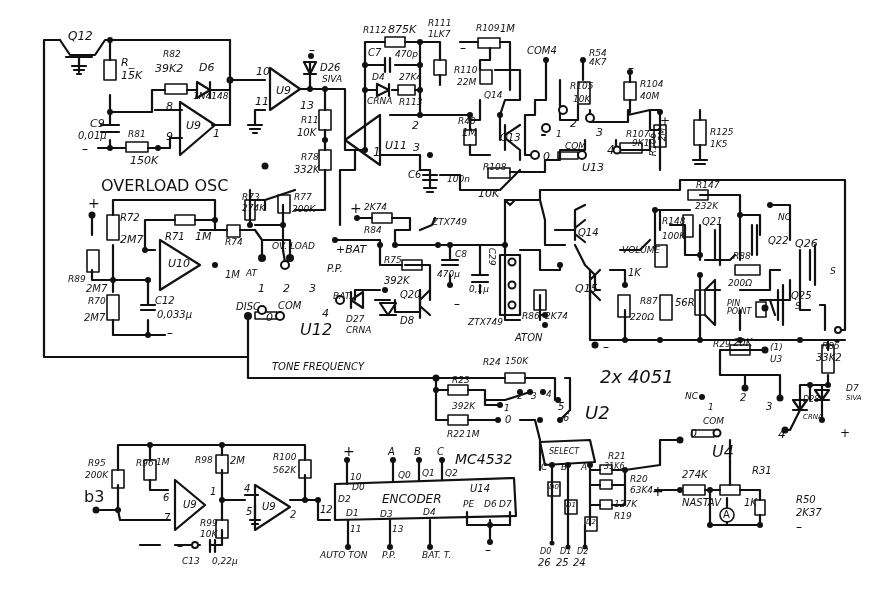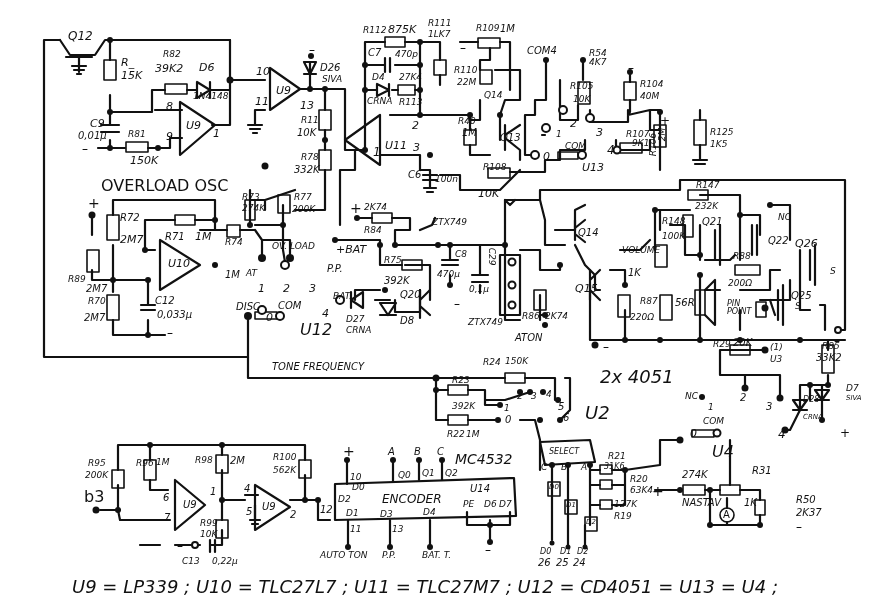--- a/index.html
+++ b/index.html
@@ -273,21 +273,20 @@
     <circle class="blk" cx="680" cy="440" r="3.5"></circle>
         <circle class="hole" cx="717" cy="433" r="3.5"></circle>
         <circle class="blk" cx="680" cy="490" r="3"></circle>
   </g>
 </svg>
 
 <span class="lbl s16" style="left:101px;top:178px;font-style:normal">OVERLOAD OSC</span>
 <span class="lbl s10" style="left:272px;top:362px">TONE FREQUENCY</span>
 <span class="lbl s18" style="left:600px;top:368px">2x 4051</span>
 <span class="lbl s14" style="left:455px;top:452px">MC4532</span>
-<span class="lbl s18" style="left:72px;top:578px">U9 = LP339 ;  U10 = TLC27L7 ;  U11 = TLC27M7 ;  U12 = CD4051 = U13 = U4 ;</span>
 
 <span class="lbl s12" style="left:68px;top:30px">Q12</span>
 <span class="lbl s11" style="left:121px;top:57px">R_</span>
 <span class="lbl s11" style="left:121px;top:70px">15K</span>
 <span class="lbl s9" style="left:163px;top:50px">R82</span>
 <span class="lbl s11" style="left:155px;top:63px">39K2</span>
 <span class="lbl s11" style="left:199px;top:62px">D6</span>
 <span class="lbl s9" style="left:193px;top:92px">1N4148</span>
 <span class="lbl s11" style="left:90px;top:118px">C9</span>
 <span class="lbl s10" style="left:78px;top:131px">0,01µ</span>
@@ -319,21 +318,21 @@
 <span class="lbl s9" style="left:395px;top:50px">470p</span>
 <span class="lbl s9" style="left:372px;top:73px">D4</span>
 <span class="lbl s9" style="left:367px;top:97px">CRNA</span>
 <span class="lbl s9" style="left:399px;top:73px">27K4</span>
 <span class="lbl s9" style="left:399px;top:98px">R113</span>
 <span class="lbl s11" style="left:385px;top:140px">U11</span>
 <span class="lbl s12" style="left:373px;top:146px">1</span>
 <span class="lbl s11" style="left:412px;top:120px">2</span>
 <span class="lbl s11" style="left:413px;top:142px">3</span>
 <span class="lbl s10" style="left:408px;top:170px">C6</span>
-<span class="lbl s9" style="left:435px;top:175px">100n</span>
+<span class="lbl s9" style="left:447px;top:175px">100n</span>
 <span class="lbl s9" style="left:476px;top:24px">R109</span>
 <span class="lbl s10" style="left:500px;top:24px">1M</span>
 <span class="lbl s12" style="left:460px;top:42px">–</span>
 <span class="lbl s9" style="left:454px;top:66px">R110</span>
 <span class="lbl s9" style="left:457px;top:78px">22M</span>
 <span class="lbl s9" style="left:458px;top:117px">R40</span>
 <span class="lbl s10" style="left:462px;top:128px">1M</span>
 <span class="lbl s9" style="left:484px;top:91px">Q14</span>
 <span class="lbl s10" style="left:500px;top:133px">Q13</span>
 <span class="lbl s9" style="left:483px;top:163px">R108</span>

